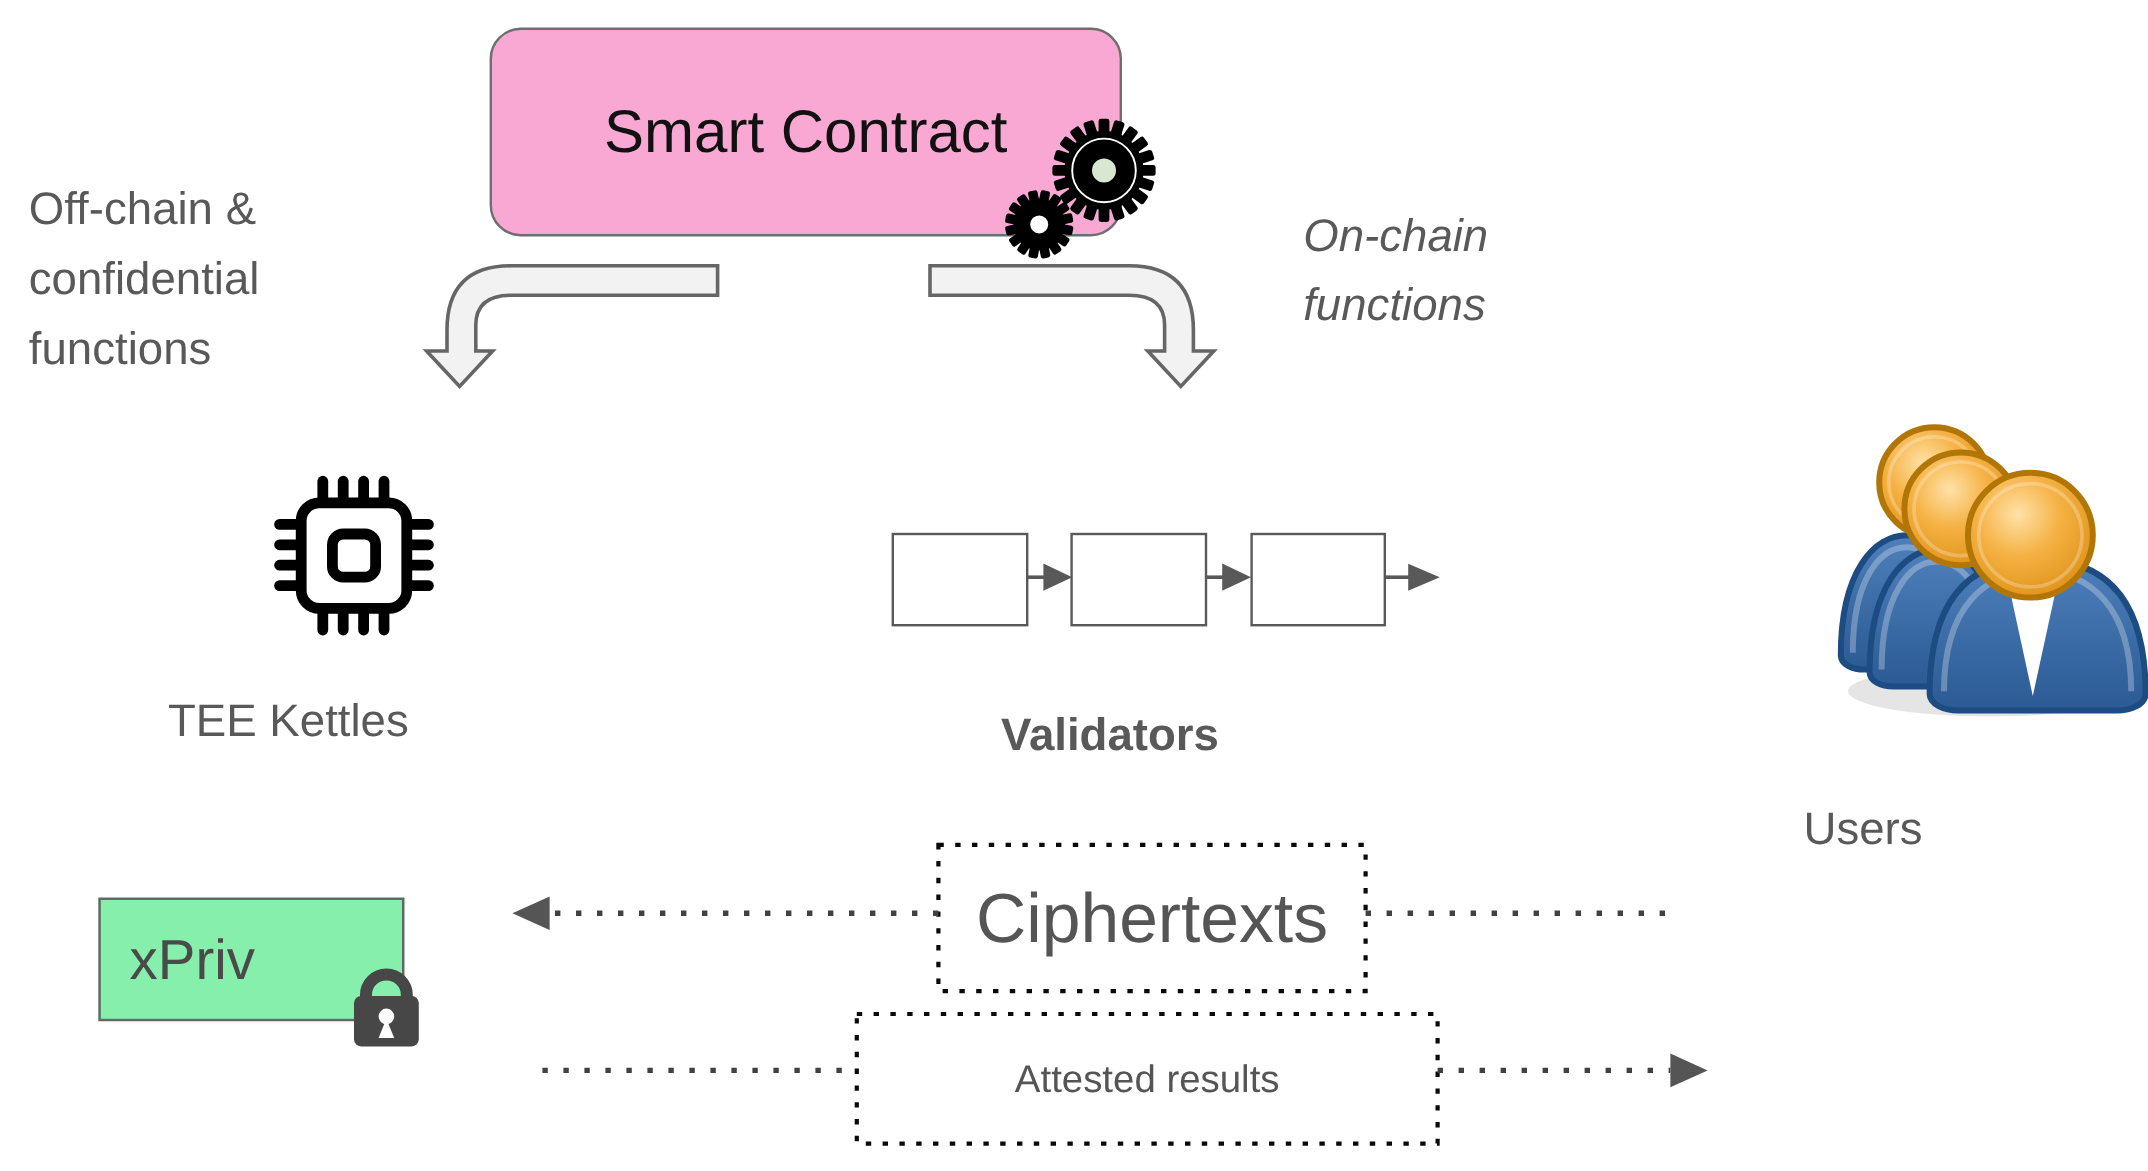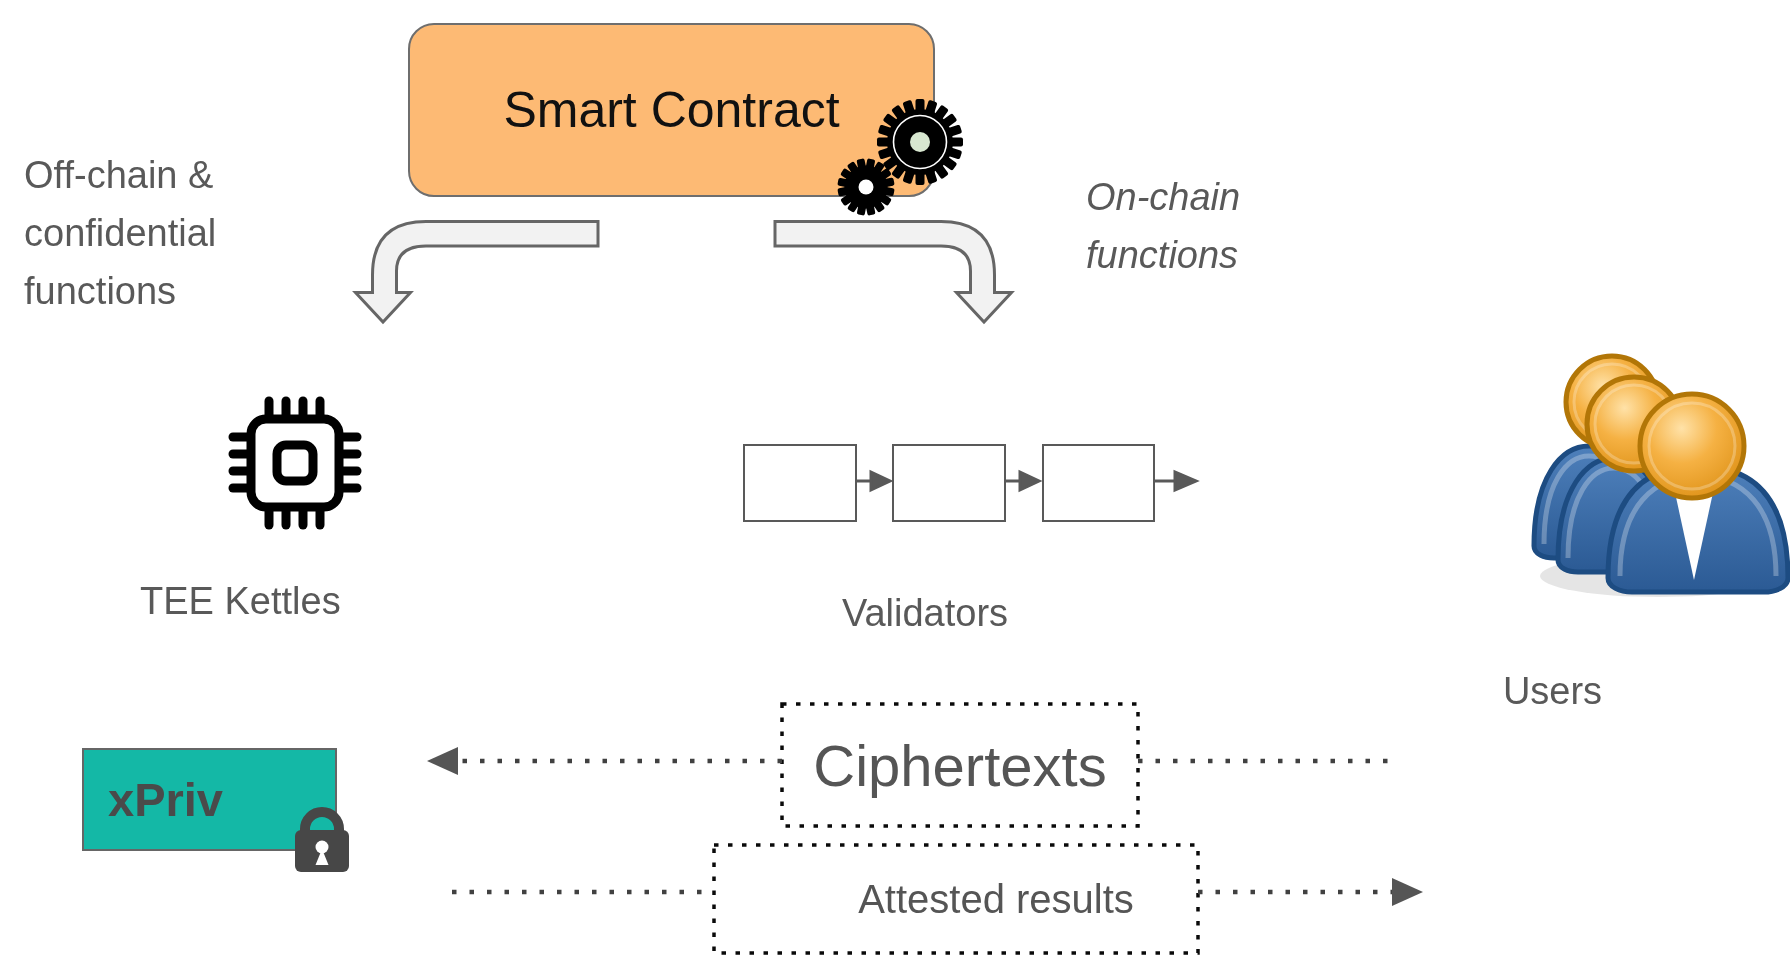--- a/index.html
+++ b/index.html
@@ -1,35 +1,35 @@
 <!DOCTYPE html>
 <html><head>
 <meta charset="utf-8">
 <style>
   html,body{margin:0;padding:0;background:#fff;}
   body{font-family:"Liberation Sans", sans-serif;}
   .canvas{position:relative;width:1790px;height:976px;background:#fff;overflow:hidden;}
   .abs{position:absolute;}
   .label{color:#595959;font-size:38px;line-height:58px;}
   .center-text{display:flex;align-items:center;justify-content:center;text-align:center;}
-  .sc-box{left:408px;top:23px;width:523px;height:170px;background:#fdba74;border:2.5px solid #6e6e6e;border-radius:26px;z-index:1;}
+  .sc-box{left:408px;top:23px;width:523px;height:170px;background:#f9a8d4;border:2.5px solid #6e6e6e;border-radius:26px;z-index:1;}
   .sc-label{width:100%;height:100%;font-size:50px;color:#111;}
   .offchain{left:24px;top:146px;width:320px;}
   .onchain{left:1086px;top:168px;width:300px;font-style:italic;}
   .tee-label{left:140px;top:572px;width:330px;}
-  .validators-label{left:795px;top:584px;width:260px;text-align:center;}
+  .validators-label{left:795px;top:584px;width:260px;text-align:center;font-weight:bold;}
   .users-label{left:1470px;top:662px;width:165px;text-align:center;}
   .block{background:#fff;border:2.5px solid #595959;z-index:1;}
   .b1{left:743px;top:444px;width:110px;height:74px;}
   .b2{left:892px;top:444px;width:110px;height:74px;}
   .b3{left:1042px;top:444px;width:109px;height:74px;}
-  .xpriv-box{left:82px;top:748px;width:251px;height:99px;background:#14b8a6;border:2px solid #666;z-index:1;font-weight:bold;}
+  .xpriv-box{left:82px;top:748px;width:251px;height:99px;background:#86efac;border:2px solid #666;z-index:1;}
   .xpriv-label{position:absolute;left:24px;top:0;height:100%;display:flex;align-items:center;font-size:47px;color:#4a4a4a;}
   .cipher-label{left:782px;top:704px;width:356px;height:122px;font-size:58px;color:#555;z-index:3;}
-  .attested-label{left:754px;top:845px;width:484px;height:108px;font-size:40px;color:#555;z-index:3;}
+  .attested-label{left:714px;top:845px;width:484px;height:108px;font-size:32px;color:#555;z-index:3;}
   svg.overlay{position:absolute;left:0;top:0;z-index:2;pointer-events:none;}
 </style>
 </head>
 <body>
 
 <div class="canvas">
 
   <div class="abs sc-box">
     <div class="center-text sc-label">Smart Contract</div>
   </div>

